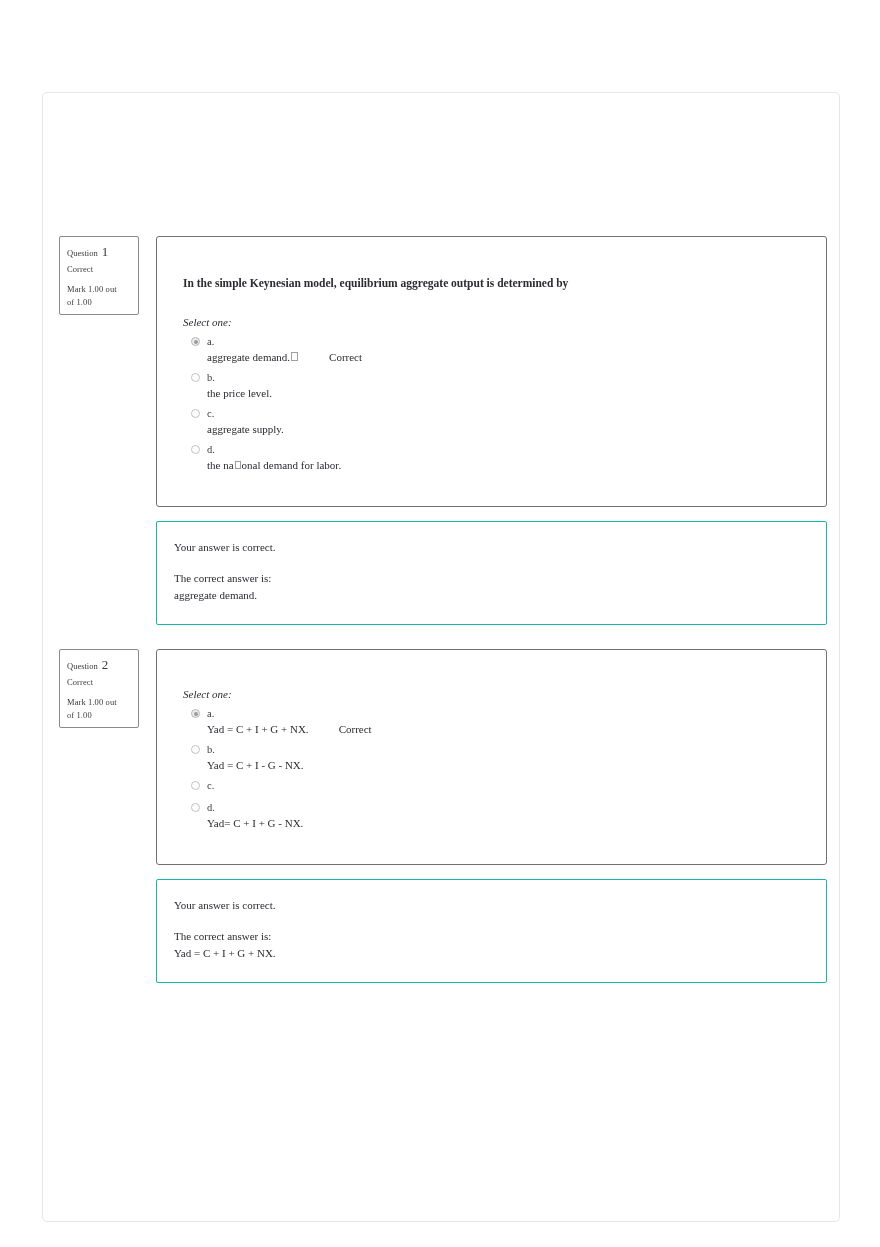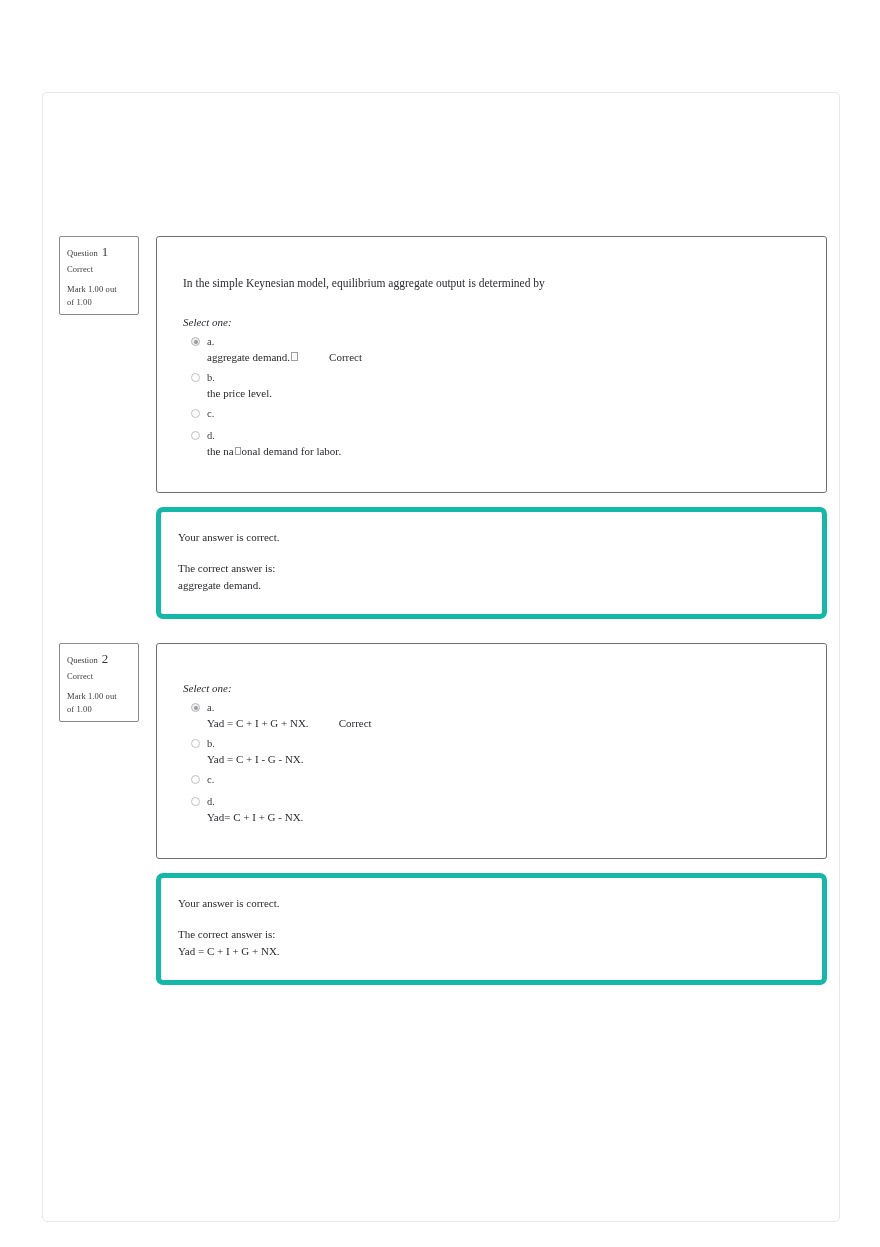--- a/index.html
+++ b/index.html
@@ -87,20 +87,21 @@
     width: 671px;
     flex: 0 0 auto;
     padding: 38px 24px 28px 26px;
   }
 
   .qtext {
     font-size: 11.5px;
     line-height: 1.5;
     color: #2b2b30;
     margin: 0 0 24px 0;
+    font-weight: bold;
   }
 
   .select-one {
     font-size: 11px;
     color: #2b2b30;
     margin: 0 0 6px 0;
     font-style: italic;
   }
 
   .answers {
@@ -179,22 +180,22 @@
   .correct-flag {
     font-size: 11px;
     color: #2b2b30;
     margin-left: 30px;
     white-space: nowrap;
   }
 
   
   .feedback-box {
     box-sizing: border-box;
-    border: 5px solid #14b8a6;
-    border-radius: 7px;
+    border: 1px solid #14b8a6;
+    border-radius: 2px;
     background: #ffffff;
     width: 671px;
     margin-left: 113px;
     padding: 18px 24px 20px 17px;
   }
   .fb-line {
     font-size: 11px;
     line-height: 1.45;
     color: #2b2b30;
     margin: 0;
@@ -248,20 +249,23 @@
               <div class="answer-body">
                 <span class="answer-text">the price level.</span>
               </div>
             </li>
 
             <li class="answer">
               <div class="answer-head">
                 <span class="radio"></span>
                 <span class="answer-letter">c.</span>
               </div>
+              <div class="answer-body">
+                <span class="answer-text">aggregate supply.</span>
+              </div>
             </li>
 
             <li class="answer">
               <div class="answer-head">
                 <span class="radio"></span>
                 <span class="answer-letter">d.</span>
               </div>
               <div class="answer-body">
                 <span class="answer-text">the na</span>
                   <span class="tofu-inline"></span>

